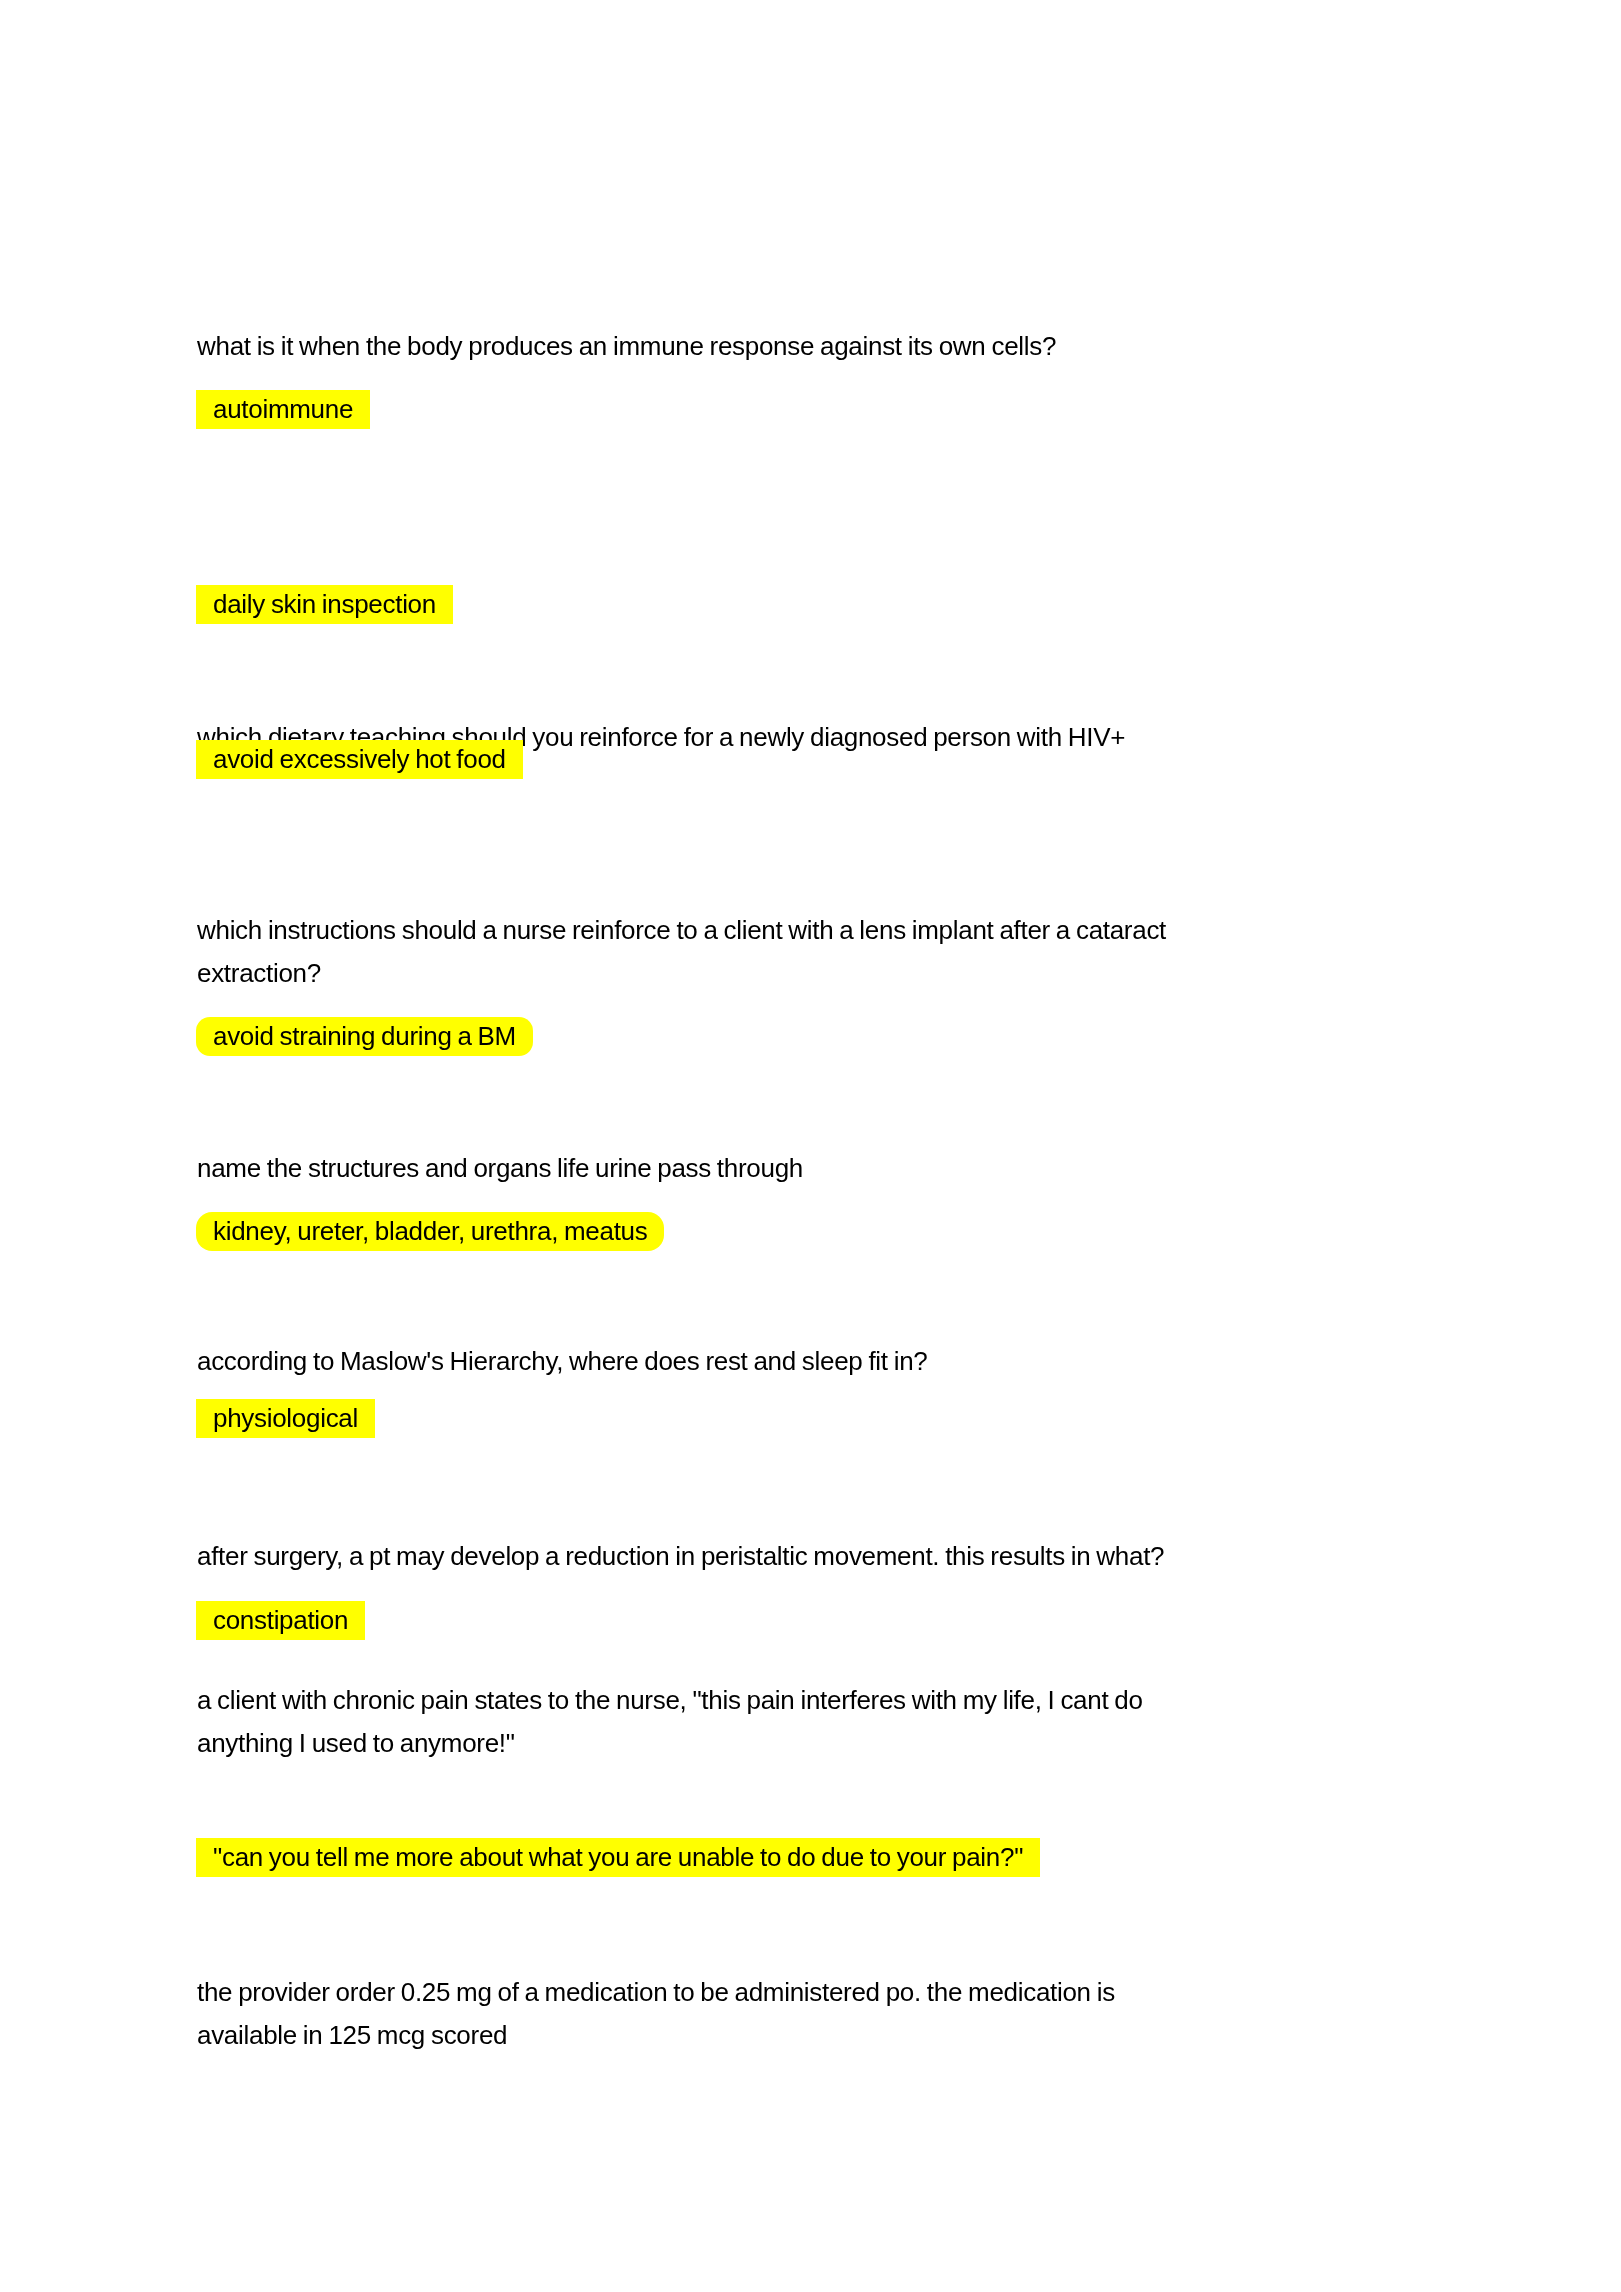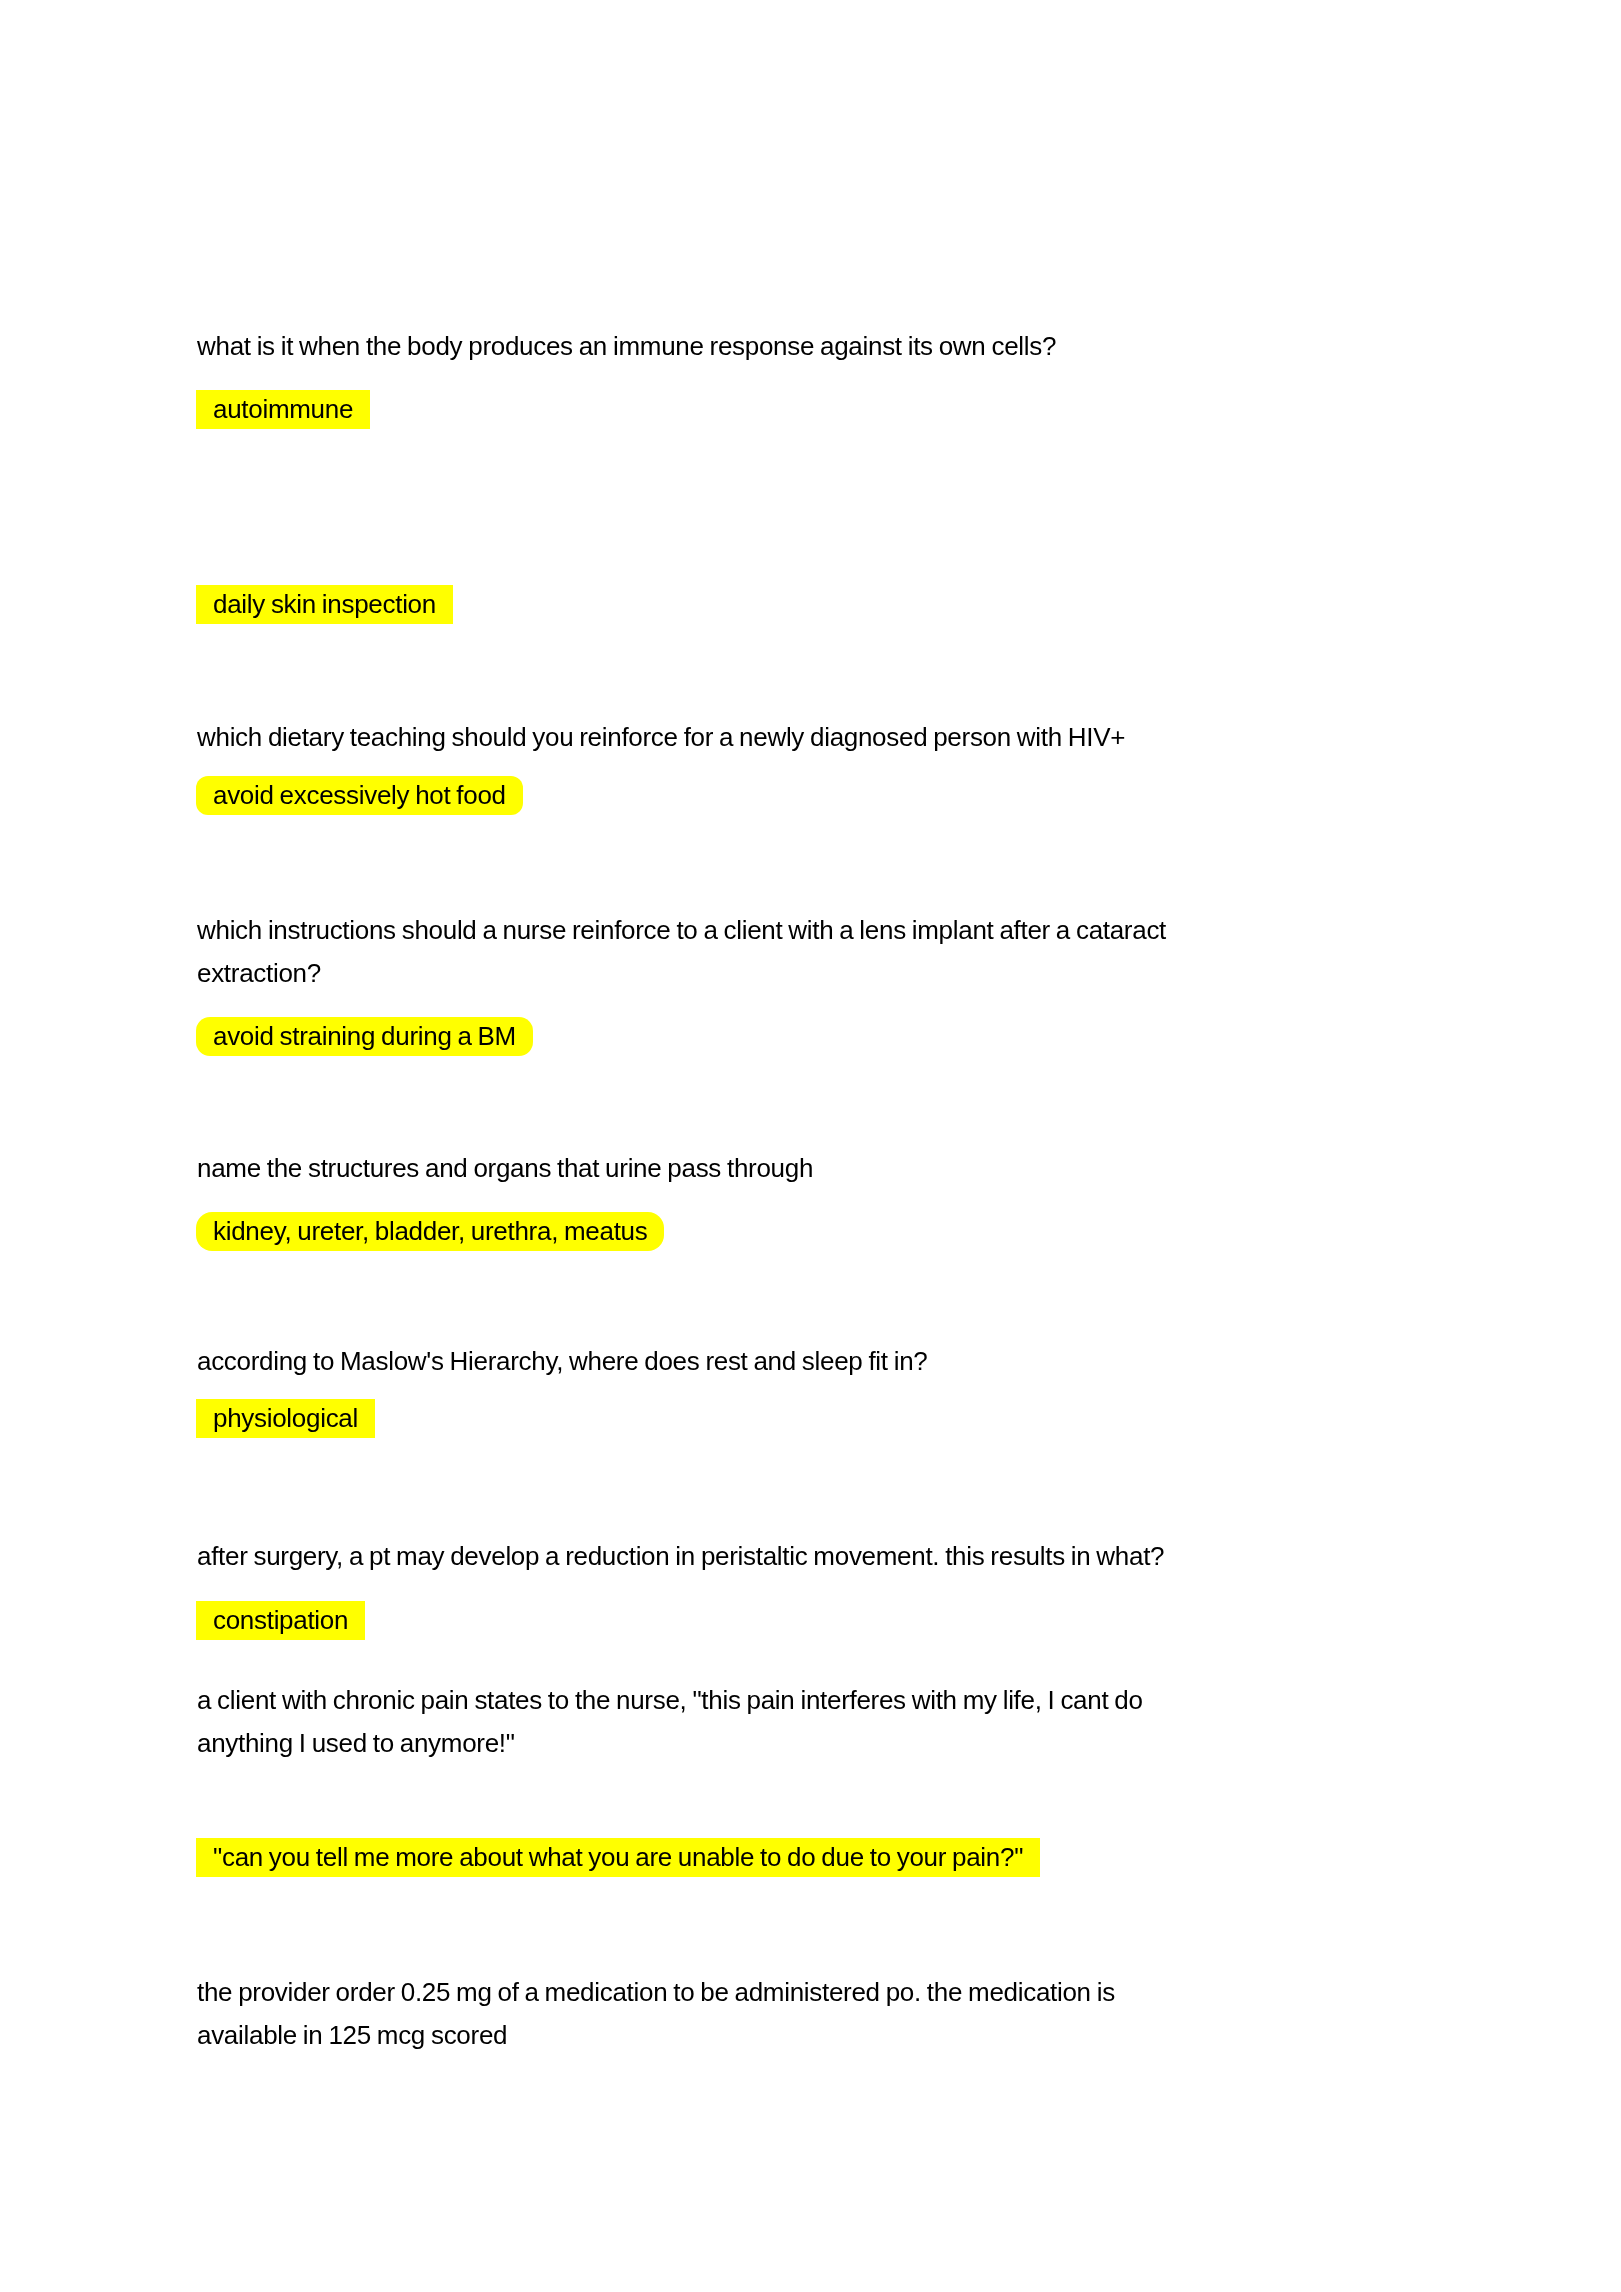--- a/index.html
+++ b/index.html
@@ -51,29 +51,29 @@
 <body>
 
 <div class="page">
 
   <div class="question" style="top:325px;">what is it when the body produces an immune response against its own cells?</div>
   <div class="answer" style="top:390px;">autoimmune</div>
 
   <div class="answer" style="top:585px;">daily skin inspection</div>
 
   <div class="question" style="top:716px;">which dietary teaching should you reinforce for a newly diagnosed person with HIV+</div>
-  <div class="answer" style="top:776px;border-radius:12px;">avoid excessively hot food</div>
+  <div class="answer" style="top:740px;">avoid excessively hot food</div>
 
   <div class="question" style="top:909px;">
     <div>which instructions should a nurse reinforce to a client with a lens implant after a cataract</div>
     <div>extraction?</div>
   </div>
   <div class="answer" style="top:1017px;border-radius:14px;">avoid straining during a BM</div>
 
-  <div class="question" style="top:1147px;">name the structures and organs that urine pass through</div>
+  <div class="question" style="top:1147px;">name the structures and organs life urine pass through</div>
   <div class="answer" style="top:1212px;border-radius:16px;">kidney, ureter, bladder, urethra, meatus</div>
 
   <div class="question" style="top:1340px;">according to Maslow's Hierarchy, where does rest and sleep fit in?</div>
   <div class="answer" style="top:1399px;">physiological</div>
 
   <div class="question" style="top:1535px;">after surgery, a pt may develop a reduction in peristaltic movement. this results in what?</div>
   <div class="answer" style="top:1601px;">constipation</div>
 
   <div class="question" style="top:1679px;">
     <div>a client with chronic pain states to the nurse, "this pain interferes with my life, I cant do</div>

